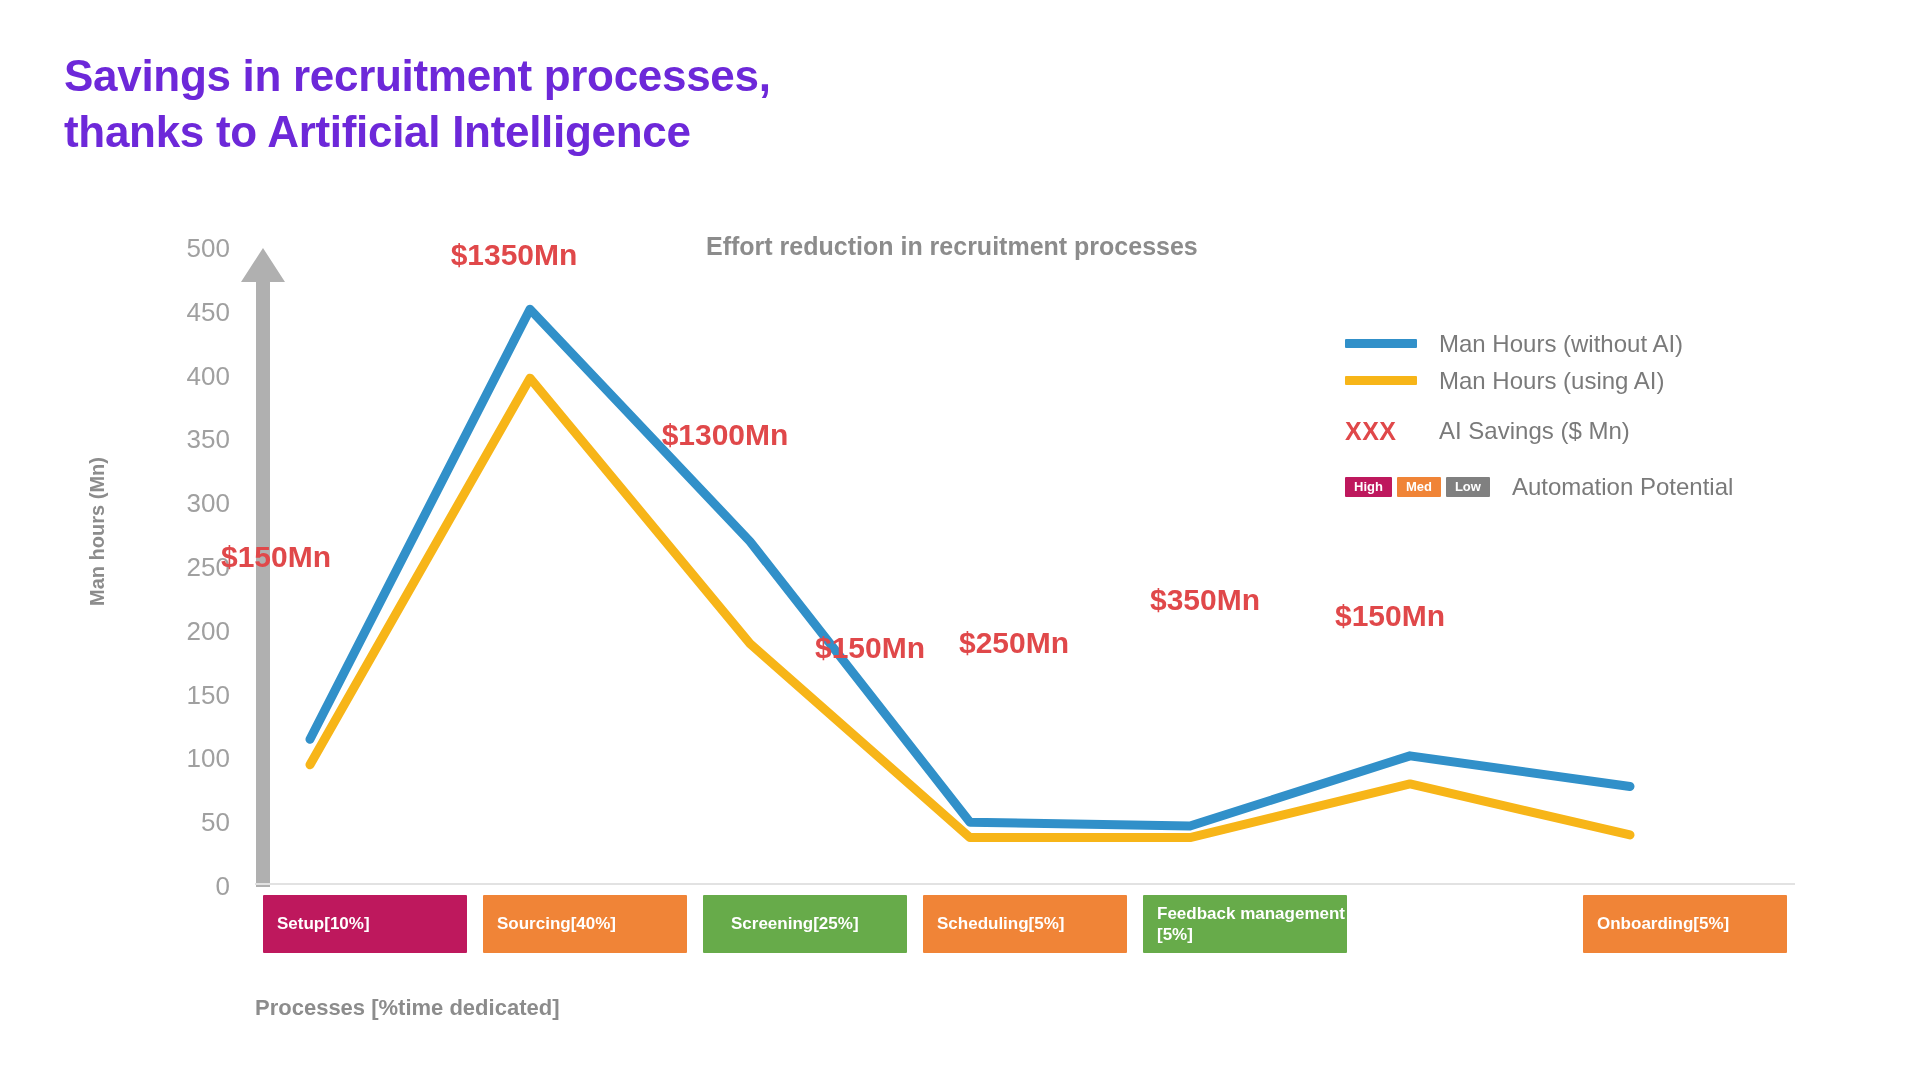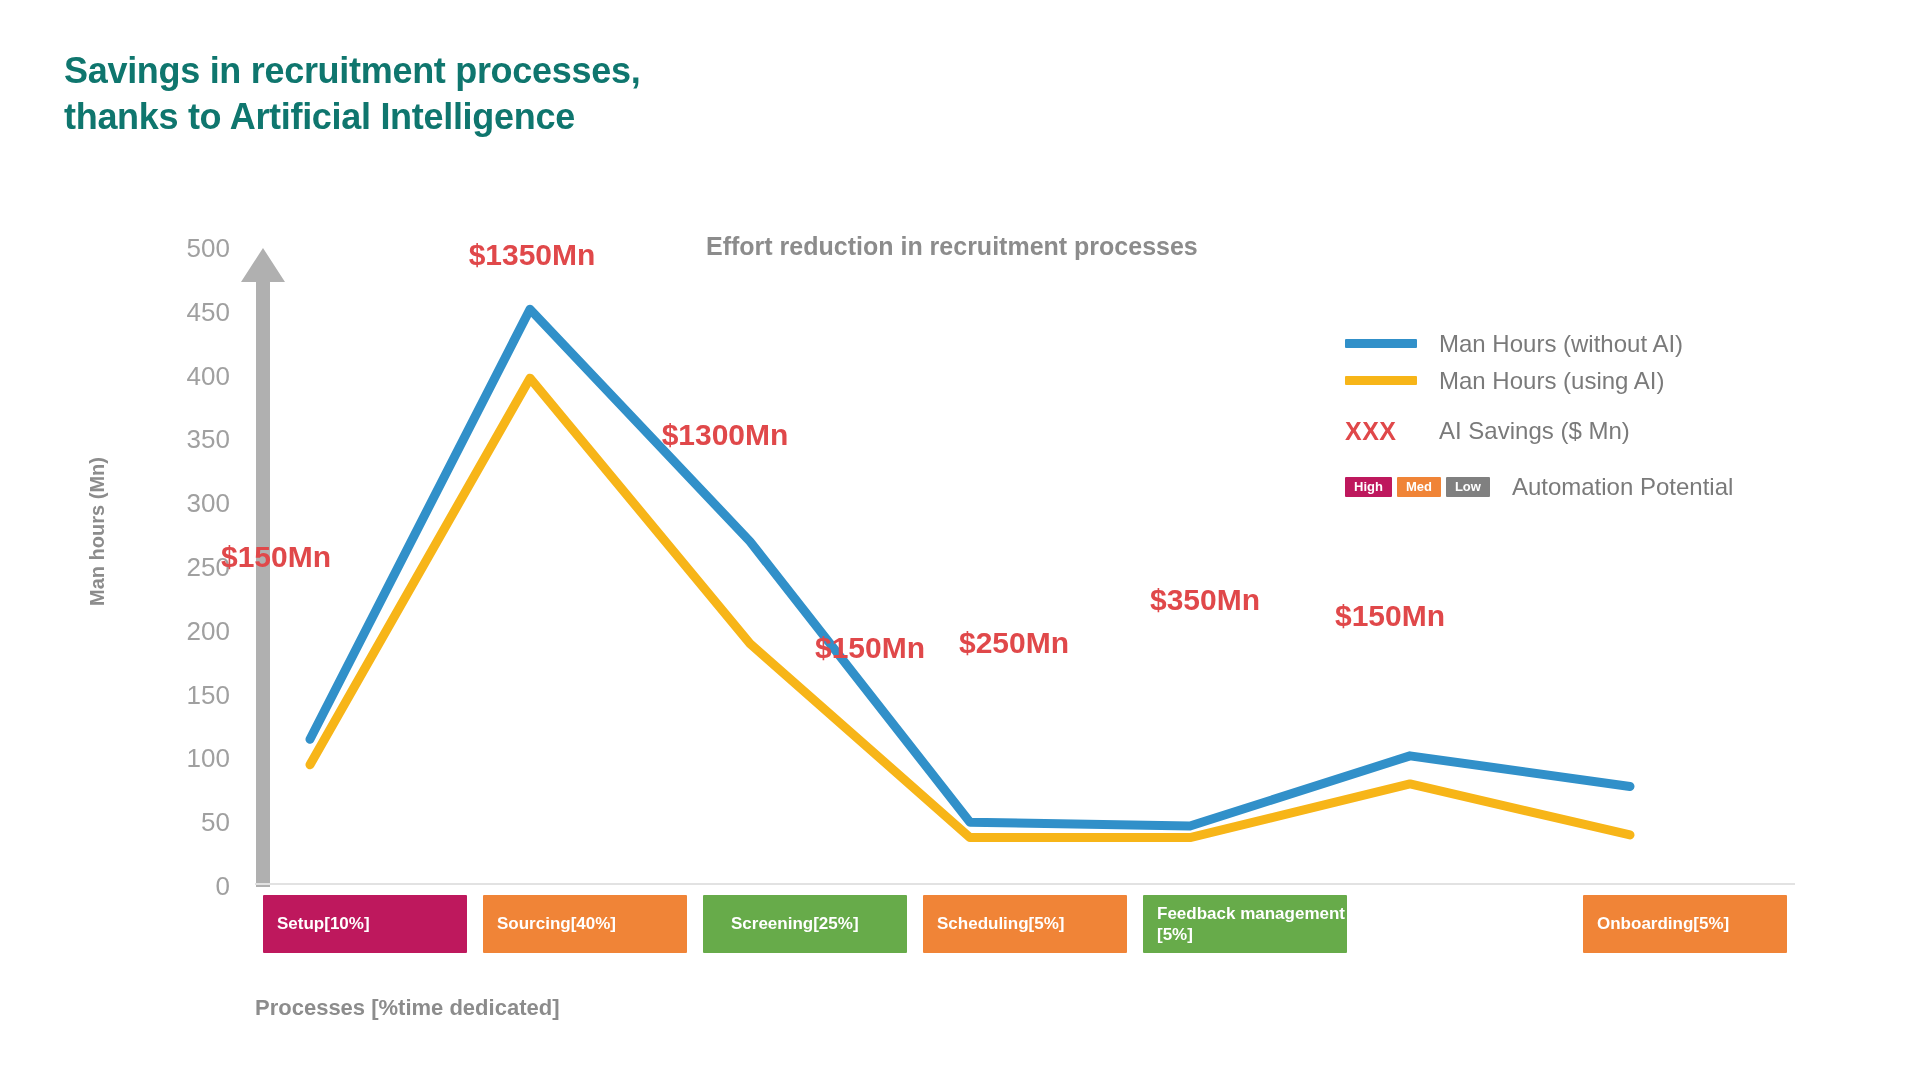--- a/index.html
+++ b/index.html
@@ -8,24 +8,24 @@
     background: #ffffff;
     font-family: "Liberation Sans", sans-serif;
     overflow: hidden;
   }
   #stage { position: relative; width: 1920px; height: 1080px; }
 
   
   .title {
     position: absolute;
     left: 64px; top: 48px;
-    font-size: 36px;
+    font-size: 44px;
     font-weight: bold;
     line-height: 1.28;
-    color: #0f766e;
+    color: #6d28d9;
     letter-spacing: -0.3px;
     white-space: pre-line;
   }
 
   
   .subtitle {
     position: absolute;
     left: 706px; top: 232px;
     font-size: 25px;
     font-weight: bold;
@@ -191,21 +191,21 @@
 
   <div class="plot-area">
     <svg class="plot-svg" width="1540" height="638" viewBox="0 0 1540 638">
       <polyline id="series-0" fill="none" stroke-width="9" stroke-linejoin="round" stroke-linecap="round" points="55,491.26 275,61.247999999999934 495,293.47999999999996 715,574.2 935,578.028 1155,507.848 1375,538.472" stroke="#3190c9"></polyline>
       <polyline id="series-1" fill="none" stroke-width="9" stroke-linejoin="round" stroke-linecap="round" points="55,516.78 275,130.152 495,395.56 715,589.512 935,589.512 1155,535.92 1375,586.96" stroke="#f7b518"></polyline>
     </svg>
   </div>
 
   <div id="annotations">
       <div class="savings-label" style="left: 276px; top: 557px; color: rgb(224, 72, 74);">$150Mn</div>
-      <div class="savings-label" style="left: 532px; top: 255px; color: rgb(224, 72, 74);">$1350Mn</div>
+      <div class="savings-label" style="left: 514px; top: 255px; color: rgb(224, 72, 74);">$1350Mn</div>
       <div class="savings-label" style="left: 725px; top: 435px; color: rgb(224, 72, 74);">$1300Mn</div>
       <div class="savings-label" style="left: 870px; top: 648px; color: rgb(224, 72, 74);">$150Mn</div>
       <div class="savings-label" style="left: 1014px; top: 643px; color: rgb(224, 72, 74);">$250Mn</div>
       <div class="savings-label" style="left: 1205px; top: 600px; color: rgb(224, 72, 74);">$350Mn</div>
       <div class="savings-label" style="left: 1390px; top: 616px; color: rgb(224, 72, 74);">$150Mn</div>
     </div>
 
   <div class="cat-row">
       <div class="cat-box" style="left: 8px; width: 204px; background: #be185d;">
         <span>Setup[10%]</span>

